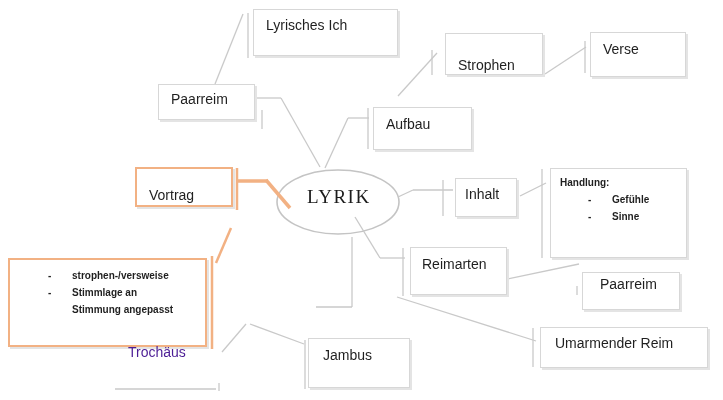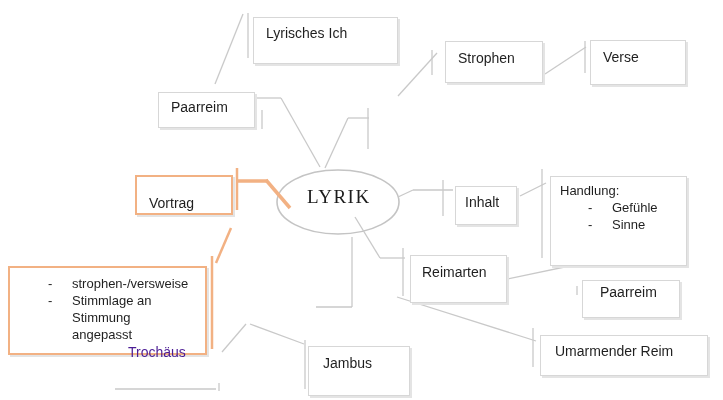--- a/index.html
+++ b/index.html
@@ -5,25 +5,25 @@
   html,body{margin:0;padding:0;background:#fff;}
   #canvas{
     position:relative;width:723px;height:400px;background:#fff;overflow:hidden;
     font-family:"Liberation Sans", sans-serif;color:#1f1f1f;
   }
   #wires{position:absolute;left:0;top:0;z-index:1;}
   .node{
     position:absolute;z-index:2;box-sizing:border-box;background:#fff;
     border:1px solid #d7d7d7;box-shadow:2px 2px 0 #e4e4e4;
     display:flex;align-items:flex-start;
-    font-size:14px;line-height:1.15;padding:7px 4px 0 12px;margin-top:8px;
+    font-size:14px;line-height:1.15;padding:7px 4px 0 12px;
   }
   .node .lbl{white-space:nowrap;}
   .orange{border:2px solid #f2b183;}
-  .listbox{display:block;font-size:13px;line-height:17px;}
+  .listbox{display:block;font-size:10px;line-height:17px;font-weight:bold;}
   .li-row{display:flex;}
   .dash{flex:0 0 auto;text-align:left;}
   .center-label{
     position:absolute;z-index:3;font-family:"Liberation Serif", serif;
     font-size:19px;letter-spacing:1.5px;color:#1c1c1c;
   }
   .floating-label{
     position:absolute;z-index:2;font-size:14px;color:#4c1d95;white-space:nowrap;
   }
 </style>
@@ -99,28 +99,31 @@
   <div class="center-label" style="left:307px;top:186px;">LYRIK</div>
 
   <div class="node" style="left:253px;top:9px;width:145px;height:47px;">
     <span class="lbl">Lyrisches Ich</span>
   </div>
 
   <div class="node" style="left:158px;top:84px;width:97px;height:36px;padding-top:6px;">
     <span class="lbl">Paarreim</span>
   </div>
 
-  <div class="node" style="left:445px;top:33px;width:98px;height:42px;padding-top:8px;">
+  <div class="node" style="left:445px;top:33px;width:98px;height:42px;padding-top:23px;">
     <span class="lbl">Strophen</span>
   </div>
 
   <div class="node" style="left:590px;top:32px;width:96px;height:45px;padding-top:8px;">
     <span class="lbl">Verse</span>
   </div>
 
+  <div class="node" style="left:373px;top:107px;width:99px;height:43px;padding-top:8px;">
+    <span class="lbl">Aufbau</span>
+  </div>
 
   <div class="node orange" style="left:135px;top:167px;width:98px;height:40px;padding-top:18px;">
     <span class="lbl">Vortrag</span>
   </div>
 
   <div class="node" style="left:455px;top:178px;width:62px;height:39px;padding-top:7px;padding-left:9px;">
     <span class="lbl">Inhalt</span>
   </div>
 
   <div class="node listbox" style="left:550px;top:168px;width:137px;height:90px;padding:5px 4px 0 9px;">

